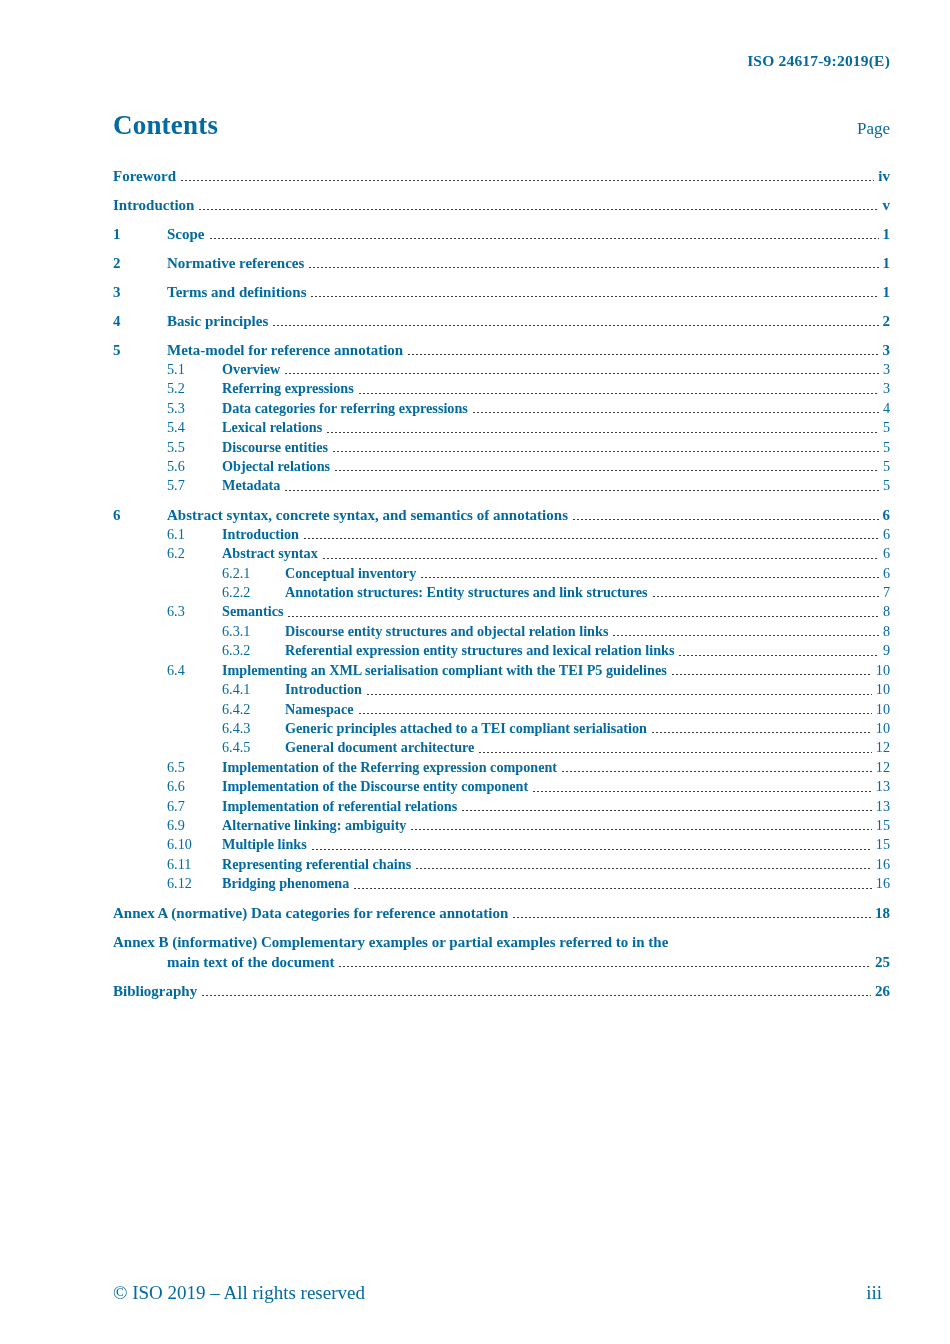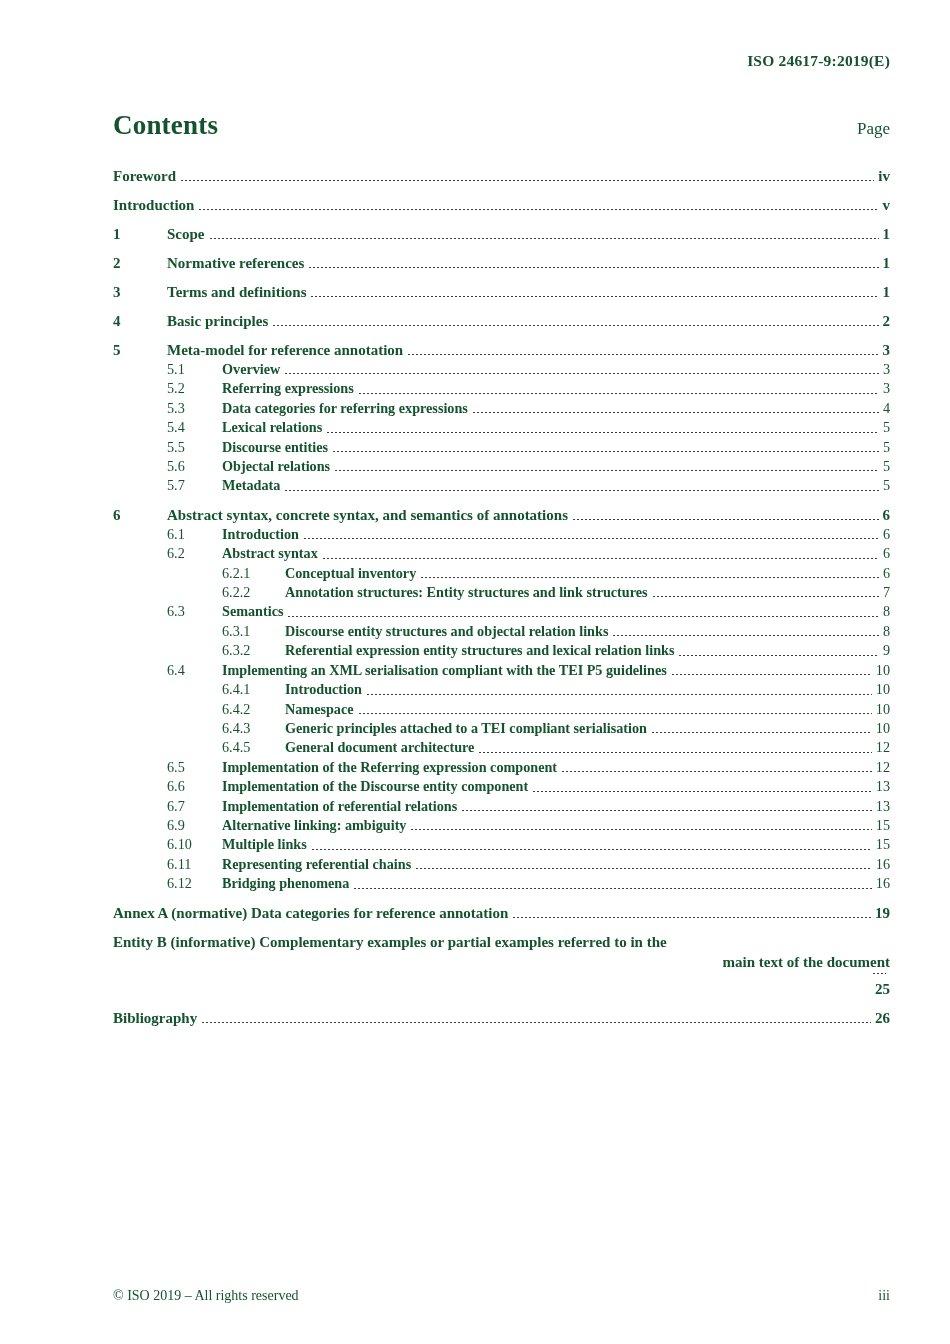--- a/index.html
+++ b/index.html
@@ -4,21 +4,21 @@
 <style>
   * { margin: 0; padding: 0; box-sizing: border-box; }
   html, body { background: #e8e8e8; }
   .page {
     width: 950px;
     height: 1344px;
     margin: 0 auto;
     background: #ffffff;
     position: relative;
     font-family: "Liberation Serif", serif;
-    color: #14532d;
+    color: #0369a1;
     padding: 0 60px 16px 113px;
     overflow: hidden;
   }
   .doc-ref {
     text-align: right;
     padding-top: 52px;
     font-weight: 700;
     font-size: 15.5px;
     letter-spacing: 0.2px;
   }
@@ -35,60 +35,60 @@
   }
   .page-label {
     font-size: 17px;
     font-weight: 400;
   }
   .entries {
     margin-top: 25px;
   }
   .entry {
     display: flex;
-    align-items: flex-end;
+    align-items: center;
     font-size: 14.2px;
     line-height: 19.4px;
   }
   .entry.sizetop { font-size: 15px; line-height: 20px; }
   .entry.gap { margin-top: 9px; }
   .entry.bold { font-weight: 700; }
   .entry.regular { font-weight: 400; }
   .num { flex: none; }
   .level-1 .num { width: 54px; }
   .level-2 { padding-left: 54px; }
   .level-2 .num { width: 55px; }
   .level-3 { padding-left: 109px; }
   .level-3 .num { width: 63px; }
-  .level-cont { padding-left: 54px; flex-direction: column; }
+  .level-cont { padding-left: 54px; }
   .title { white-space: nowrap; }
   .seg-regular { font-weight: 700; font-style: normal; }
   .seg-bold { font-weight: 700; font-style: normal; }
   .seg-bolditalic { font-weight: 700; }
   .leader {
     flex: 1 1 auto;
     min-width: 14px;
     align-self: flex-end;
     height: 3px;
     margin: 0 4px 4px 4px;
     background-image: radial-gradient(circle, #3c3c3c 0.9px, transparent 1.1px);
     background-size: 4px 3px;
     background-repeat: repeat-x;
     background-position: left center;
   }
   .pagenum { white-space: nowrap; }
   .footer {
     position: absolute;
     left: 113px;
-    right: 60px;
+    right: 68px;
     bottom: 40px;
     display: flex;
     justify-content: space-between;
     align-items: flex-end;
-    font-size: 14px;
+    font-size: 19px;
   }
 </style>
 </head>
 <body>
 
 <div class="page">
   <div class="doc-ref">ISO 24617-9:2019(E)</div>
 
   <div class="heading-row">
     <span class="toc-title">Contents</span>
@@ -294,24 +294,24 @@
       </div>
       <div class="entry level-2 regular">
         <span class="num">6.12</span>
         <span class="title"><span class="seg-regular">Bridging phenomena</span></span>
         <span class="leader"></span>
         <span class="pagenum">16</span>
       </div>
       <div class="entry level-0 bold sizetop gap">
         <span class="title"><span class="seg-bold">Annex A </span><span class="seg-regular">(normative) </span><span class="seg-bold">Data categories for reference annotation</span></span>
         <span class="leader"></span>
-        <span class="pagenum">19</span>
-      </div>
-      <div class="entry level-0 bold sizetop gap">
-        <span class="title"><span class="seg-bold">Entity B </span><span class="seg-regular">(informative) </span><span class="seg-bold">Complementary examples or partial examples referred to in the</span></span>
+        <span class="pagenum">18</span>
+      </div>
+      <div class="entry level-0 bold sizetop gap">
+        <span class="title"><span class="seg-bold">Annex B </span><span class="seg-regular">(informative) </span><span class="seg-bold">Complementary examples or partial examples referred to in the</span></span>
       </div>
       <div class="entry level-cont bold sizetop">
         <span class="title"><span class="seg-bold">main text of the document</span></span>
         <span class="leader"></span>
         <span class="pagenum">25</span>
       </div>
       <div class="entry level-0 bold sizetop gap">
         <span class="title"><span class="seg-bold">Bibliography</span></span>
         <span class="leader"></span>
         <span class="pagenum">26</span>

